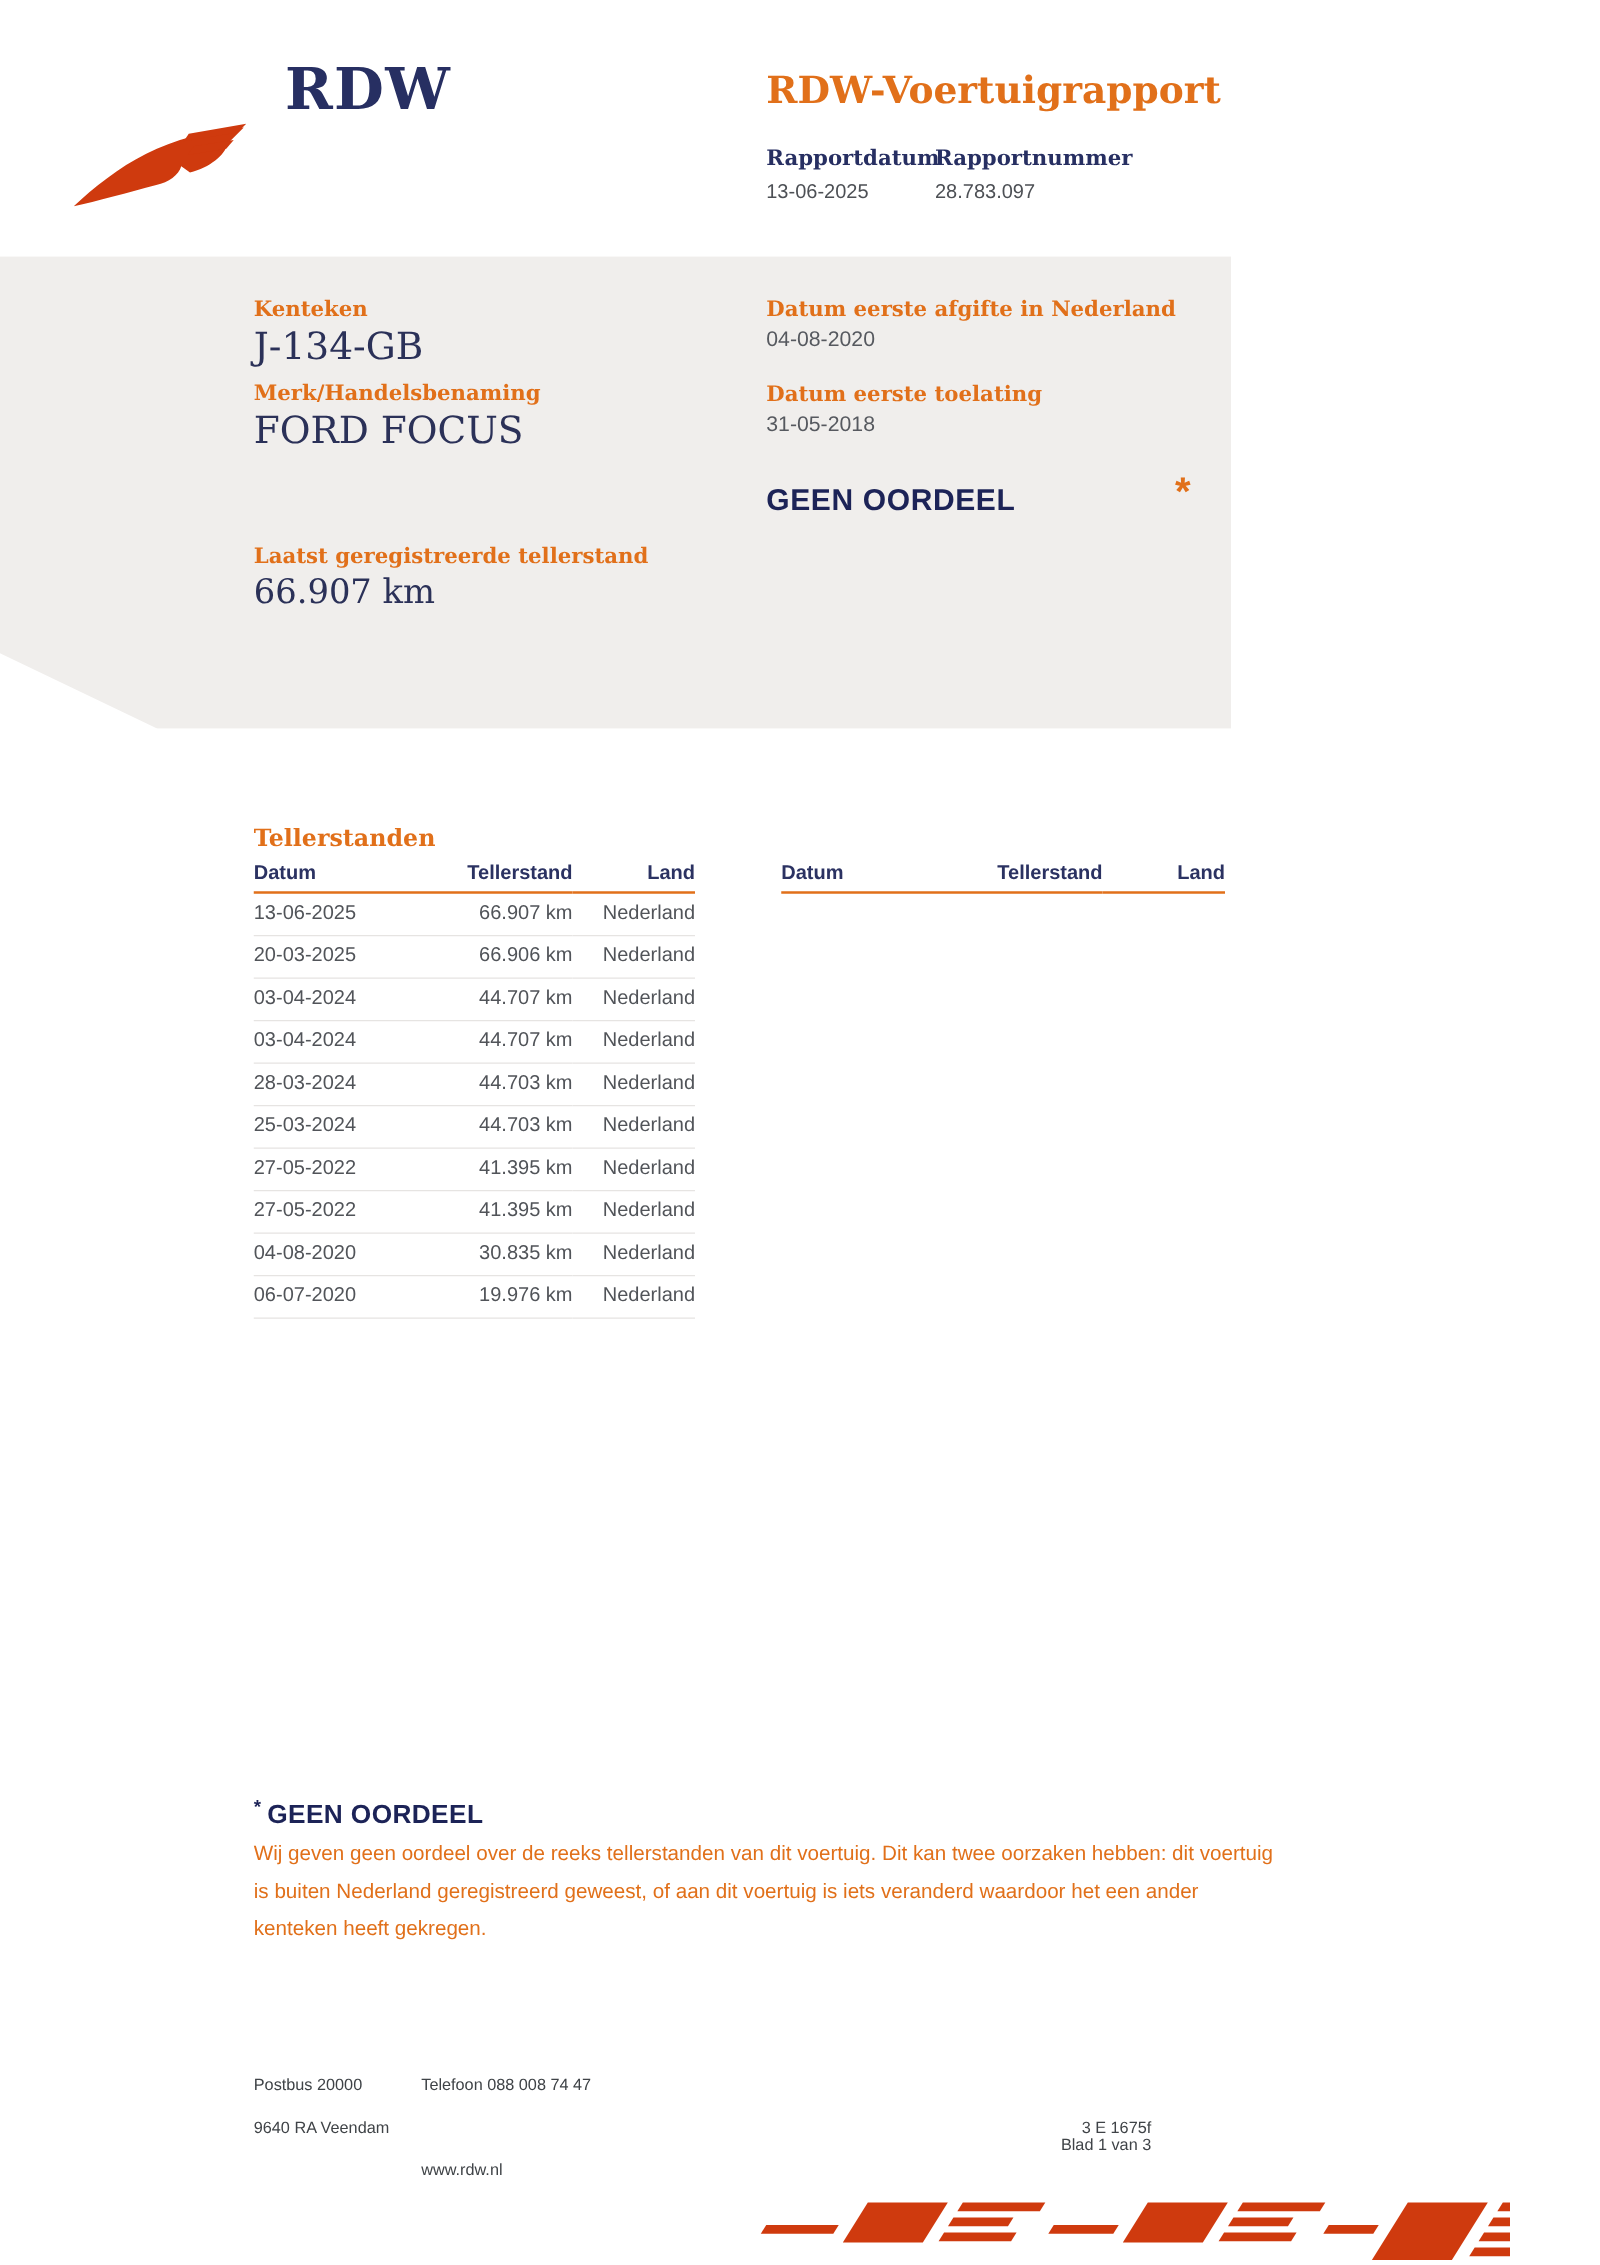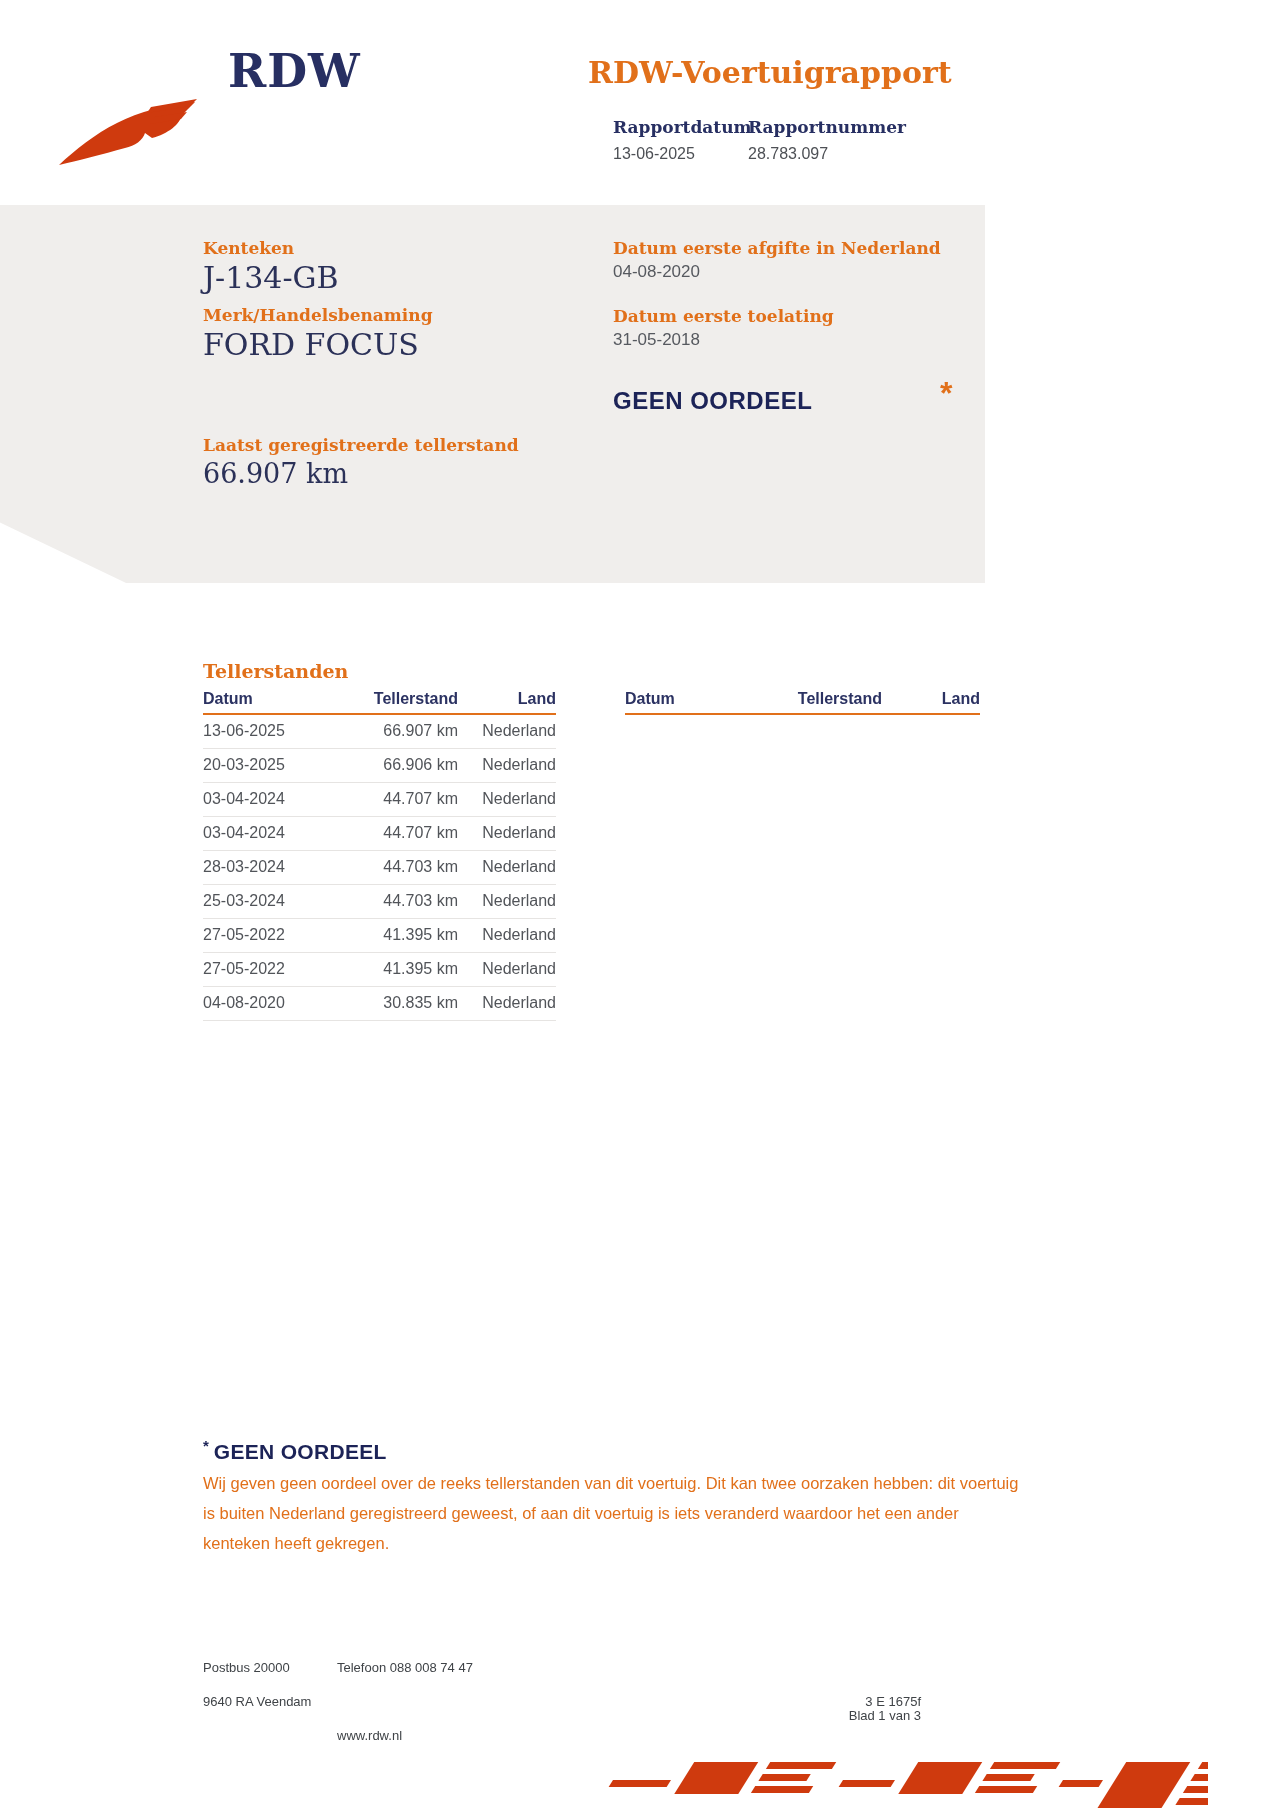--- a/index.html
+++ b/index.html
@@ -16,21 +16,21 @@
   
   #logo-text {
     left:228px; top:44px;
     font-family:"DejaVu Serif", serif;
     font-weight:bold;
     font-size:46px;
     color:var(--navy,#272f62);
     letter-spacing:1px;
   }
   #report-title {
-    left:588px; top:55px;
+    left:613px; top:55px;
     font-family:"DejaVu Serif", serif;
     font-weight:bold;
     font-size:30px;
     color:var(--orange,#e1701a);
   }
   .meta-row { left:613px; display:flex; }
   .meta-label {
     font-family:"DejaVu Serif", serif;
     font-weight:bold;
     font-size:17px;
@@ -220,20 +220,25 @@
           <tr>
             <td class="c1">27-05-2022</td>
             <td class="c2">41.395 km</td>
             <td class="c3">Nederland</td>
           </tr>
           <tr>
             <td class="c1">04-08-2020</td>
             <td class="c2">30.835 km</td>
             <td class="c3">Nederland</td>
           </tr>
+          <tr>
+            <td class="c1">06-07-2020</td>
+            <td class="c2">19.976 km</td>
+            <td class="c3">Nederland</td>
+          </tr>
         </tbody>
     </table>
 
     <table class="mtable" id="meter-table-right">
       <thead>
         <tr>
           <th class="c1">Datum</th>
           <th class="c2">Tellerstand</th>
           <th class="c3">Land</th>
         </tr>

